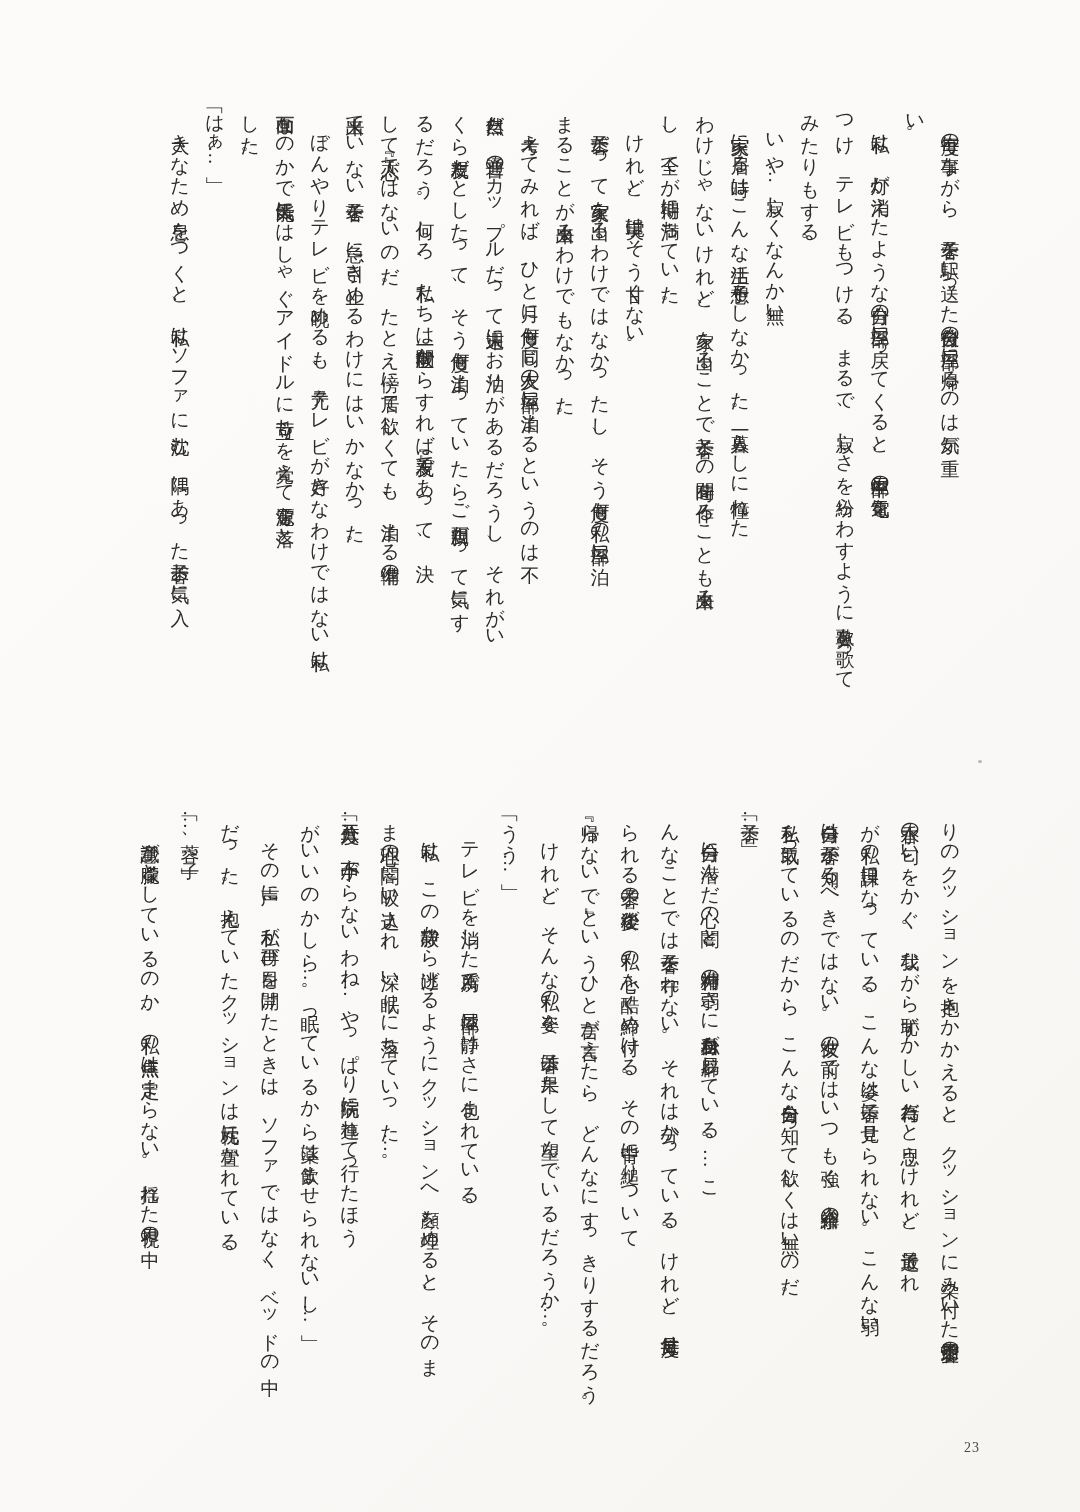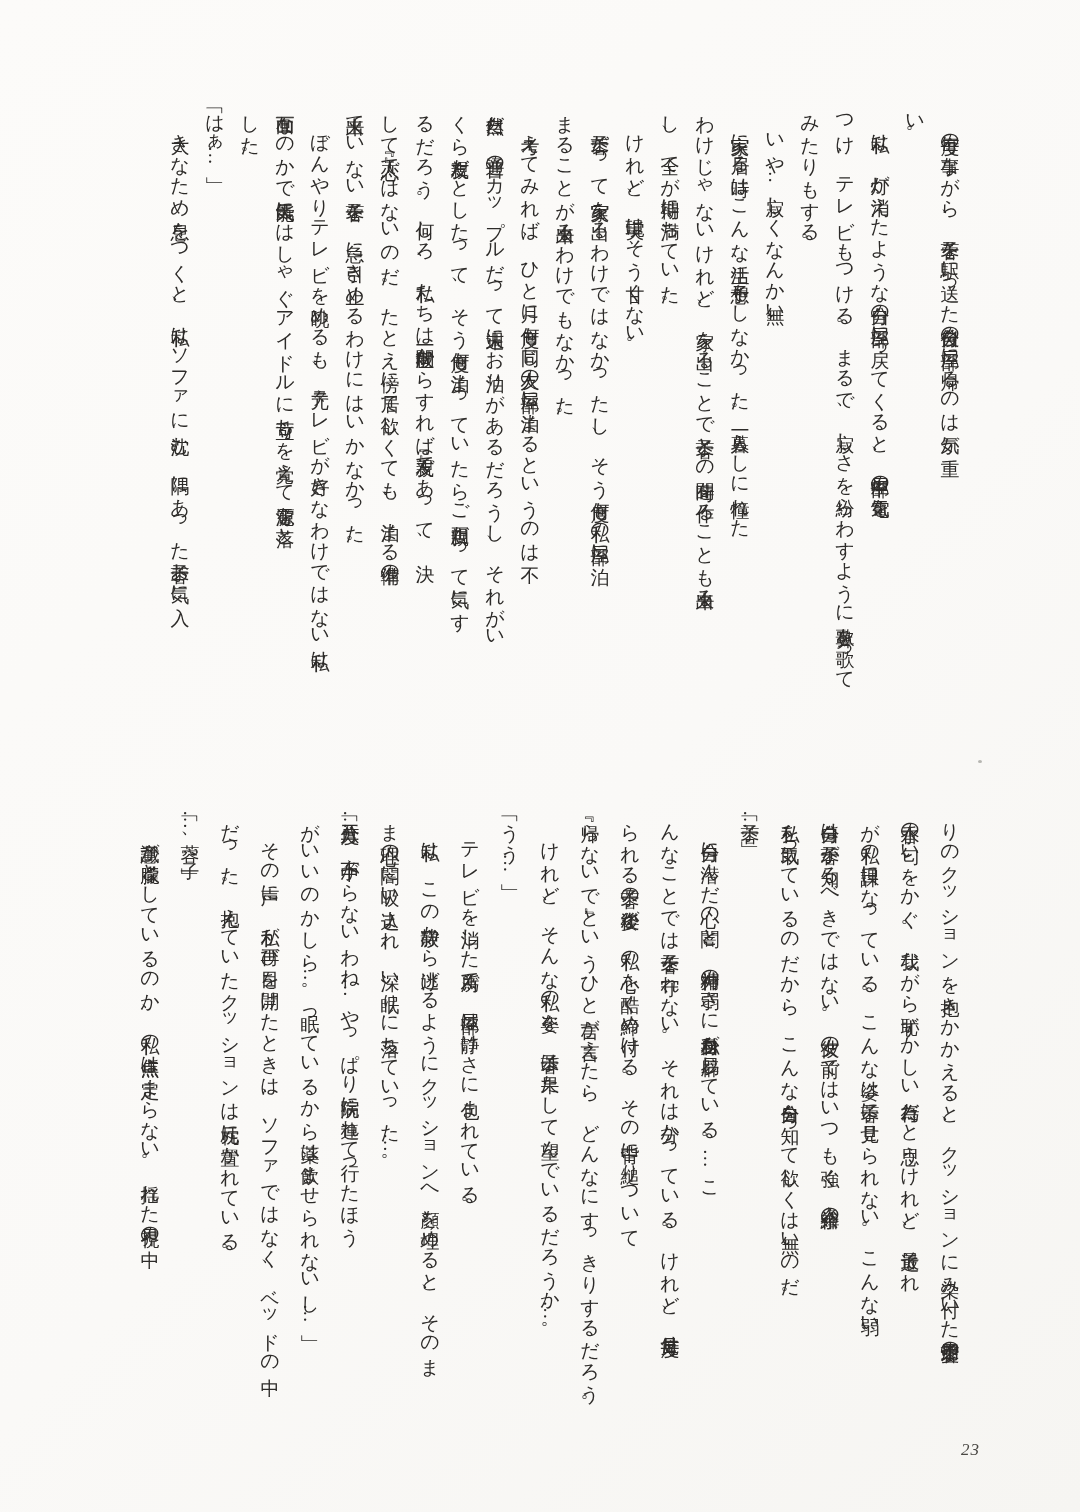--- a/index.html
+++ b/index.html
@@ -43,24 +43,23 @@
     height: 634px;
     font-size: 19px;
   }
   .block-bottom .line {
     line-height: 40px;
   }
   .page-number {
     position: absolute;
     top: 1440px;
     right: 100px;
-    font-size: 17px;
+    font-size: 14px;
     color: #4a4844;
     letter-spacing: 1px;
-    font-style: italic;
   }
   .speck {
     position: absolute;
     left: 978px;
     top: 760px;
     width: 4px;
     height: 3px;
     background: #8a8a84;
     border-radius: 50%;
     opacity: 0.6;

